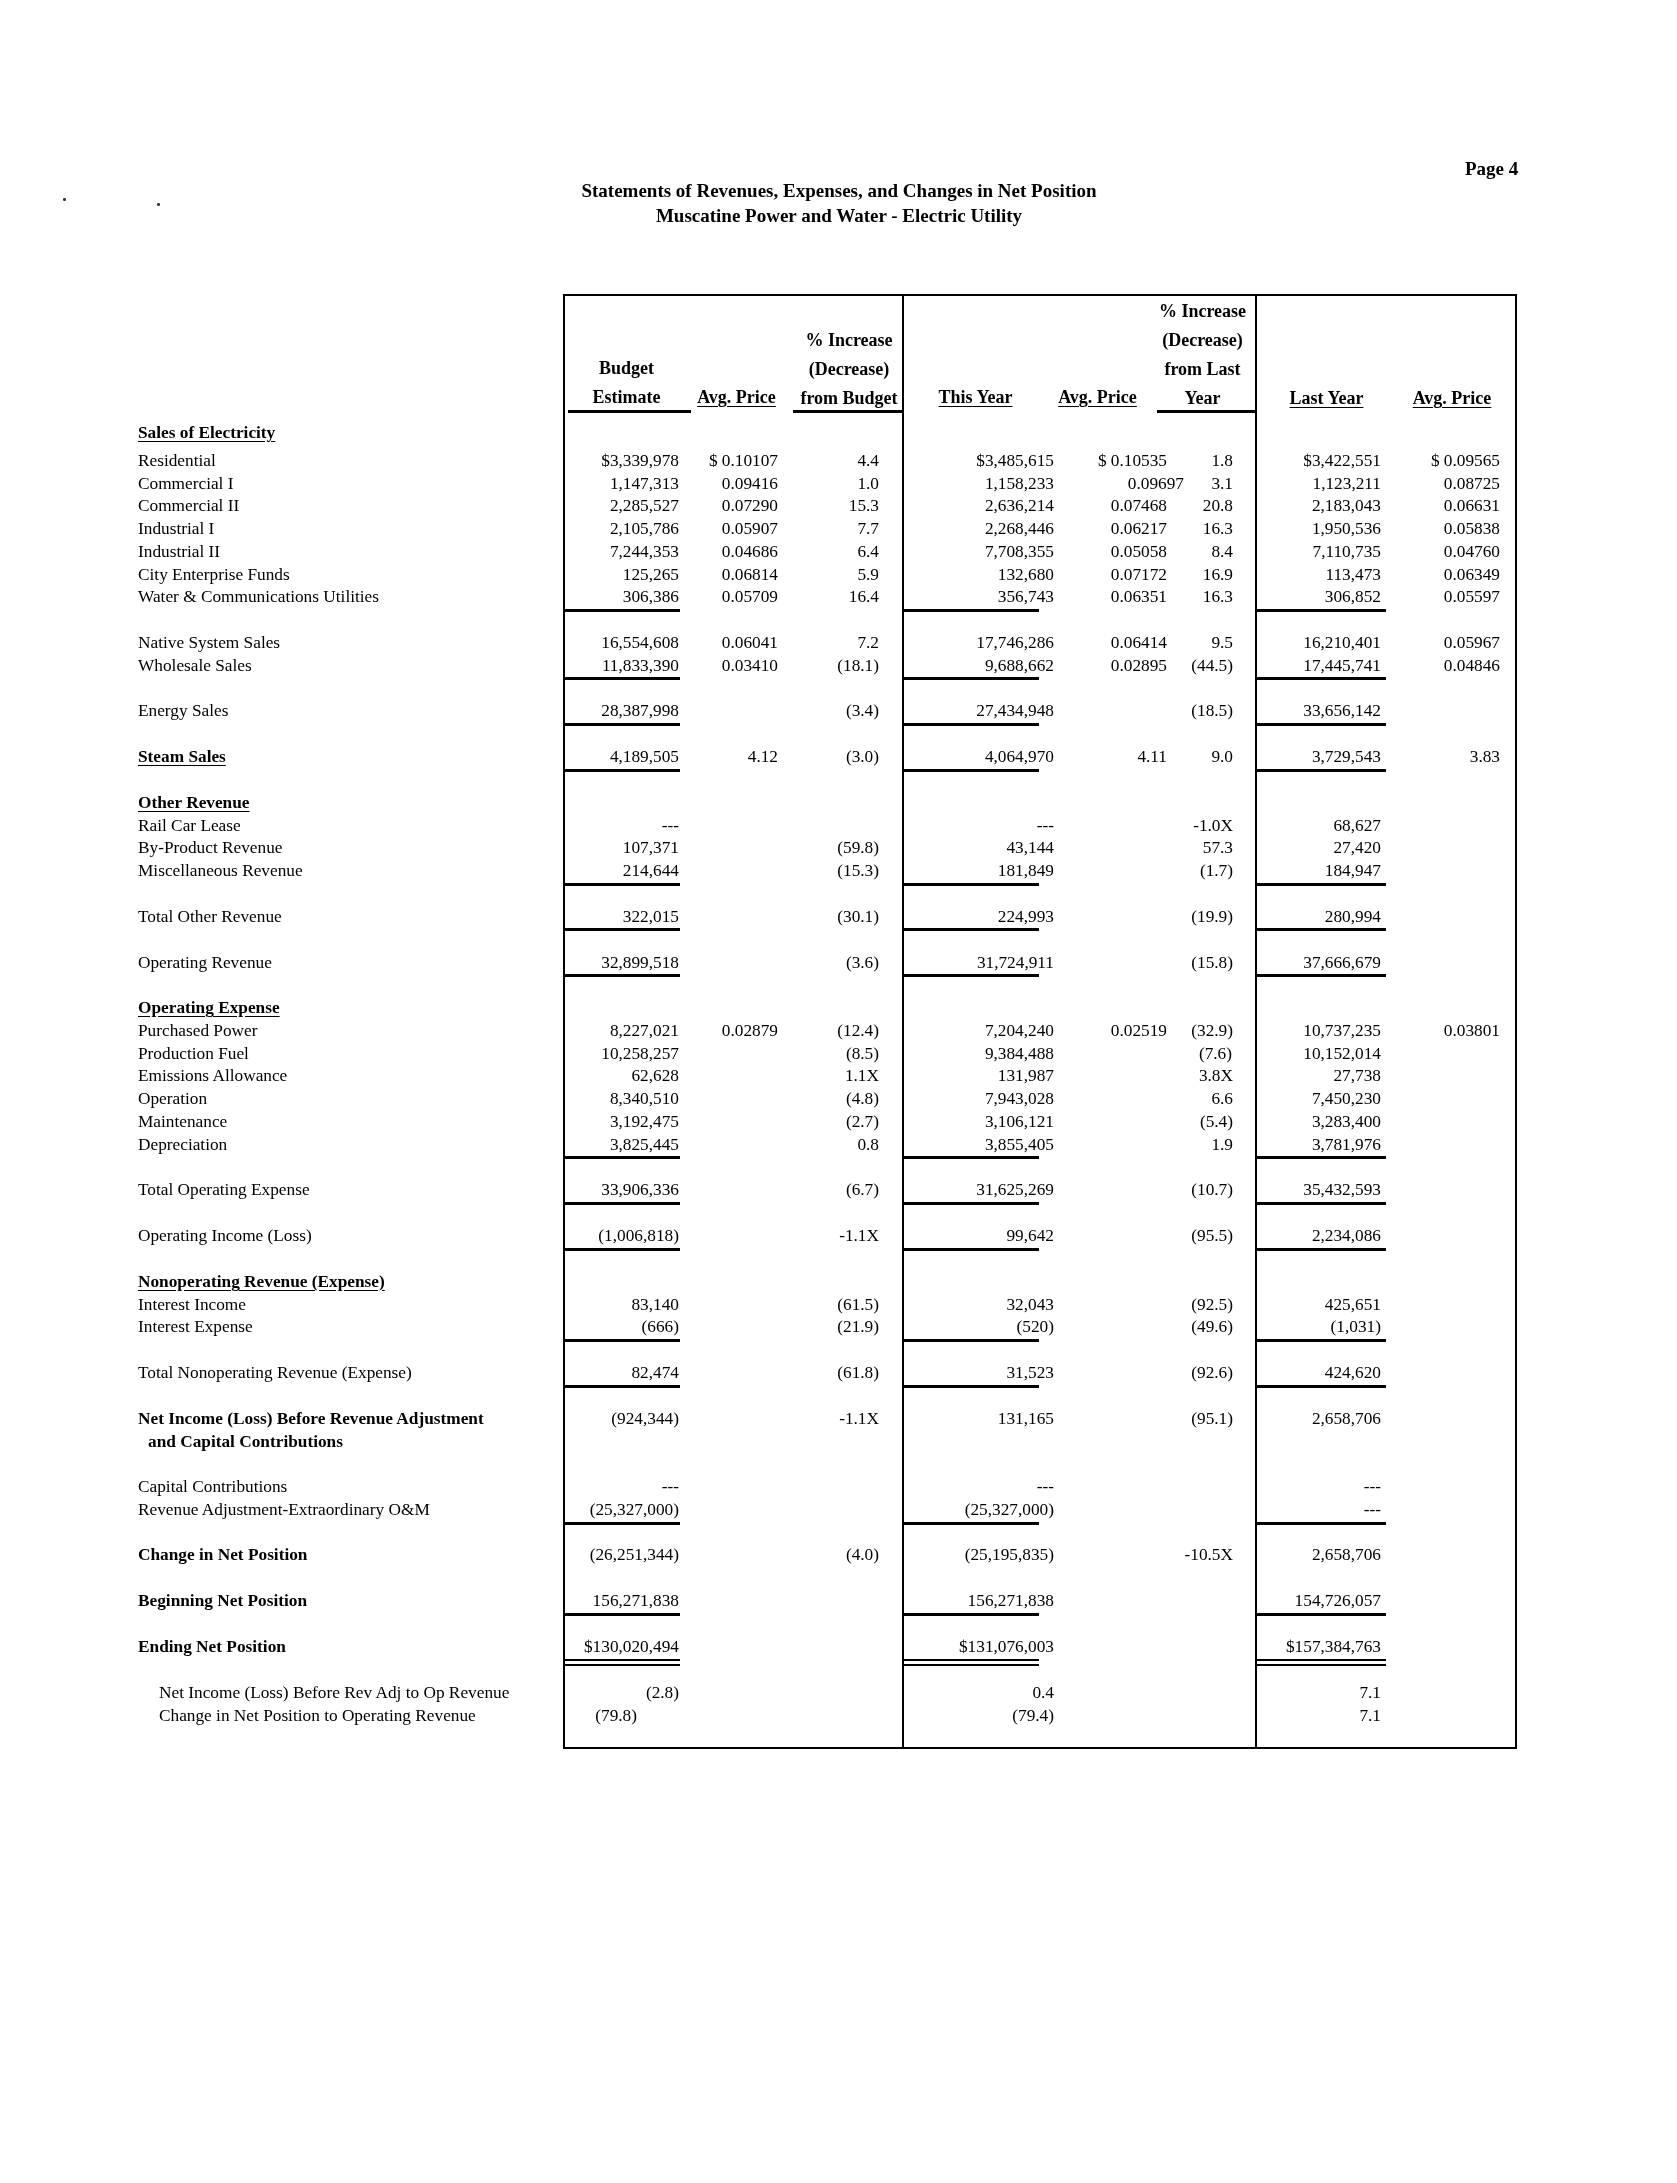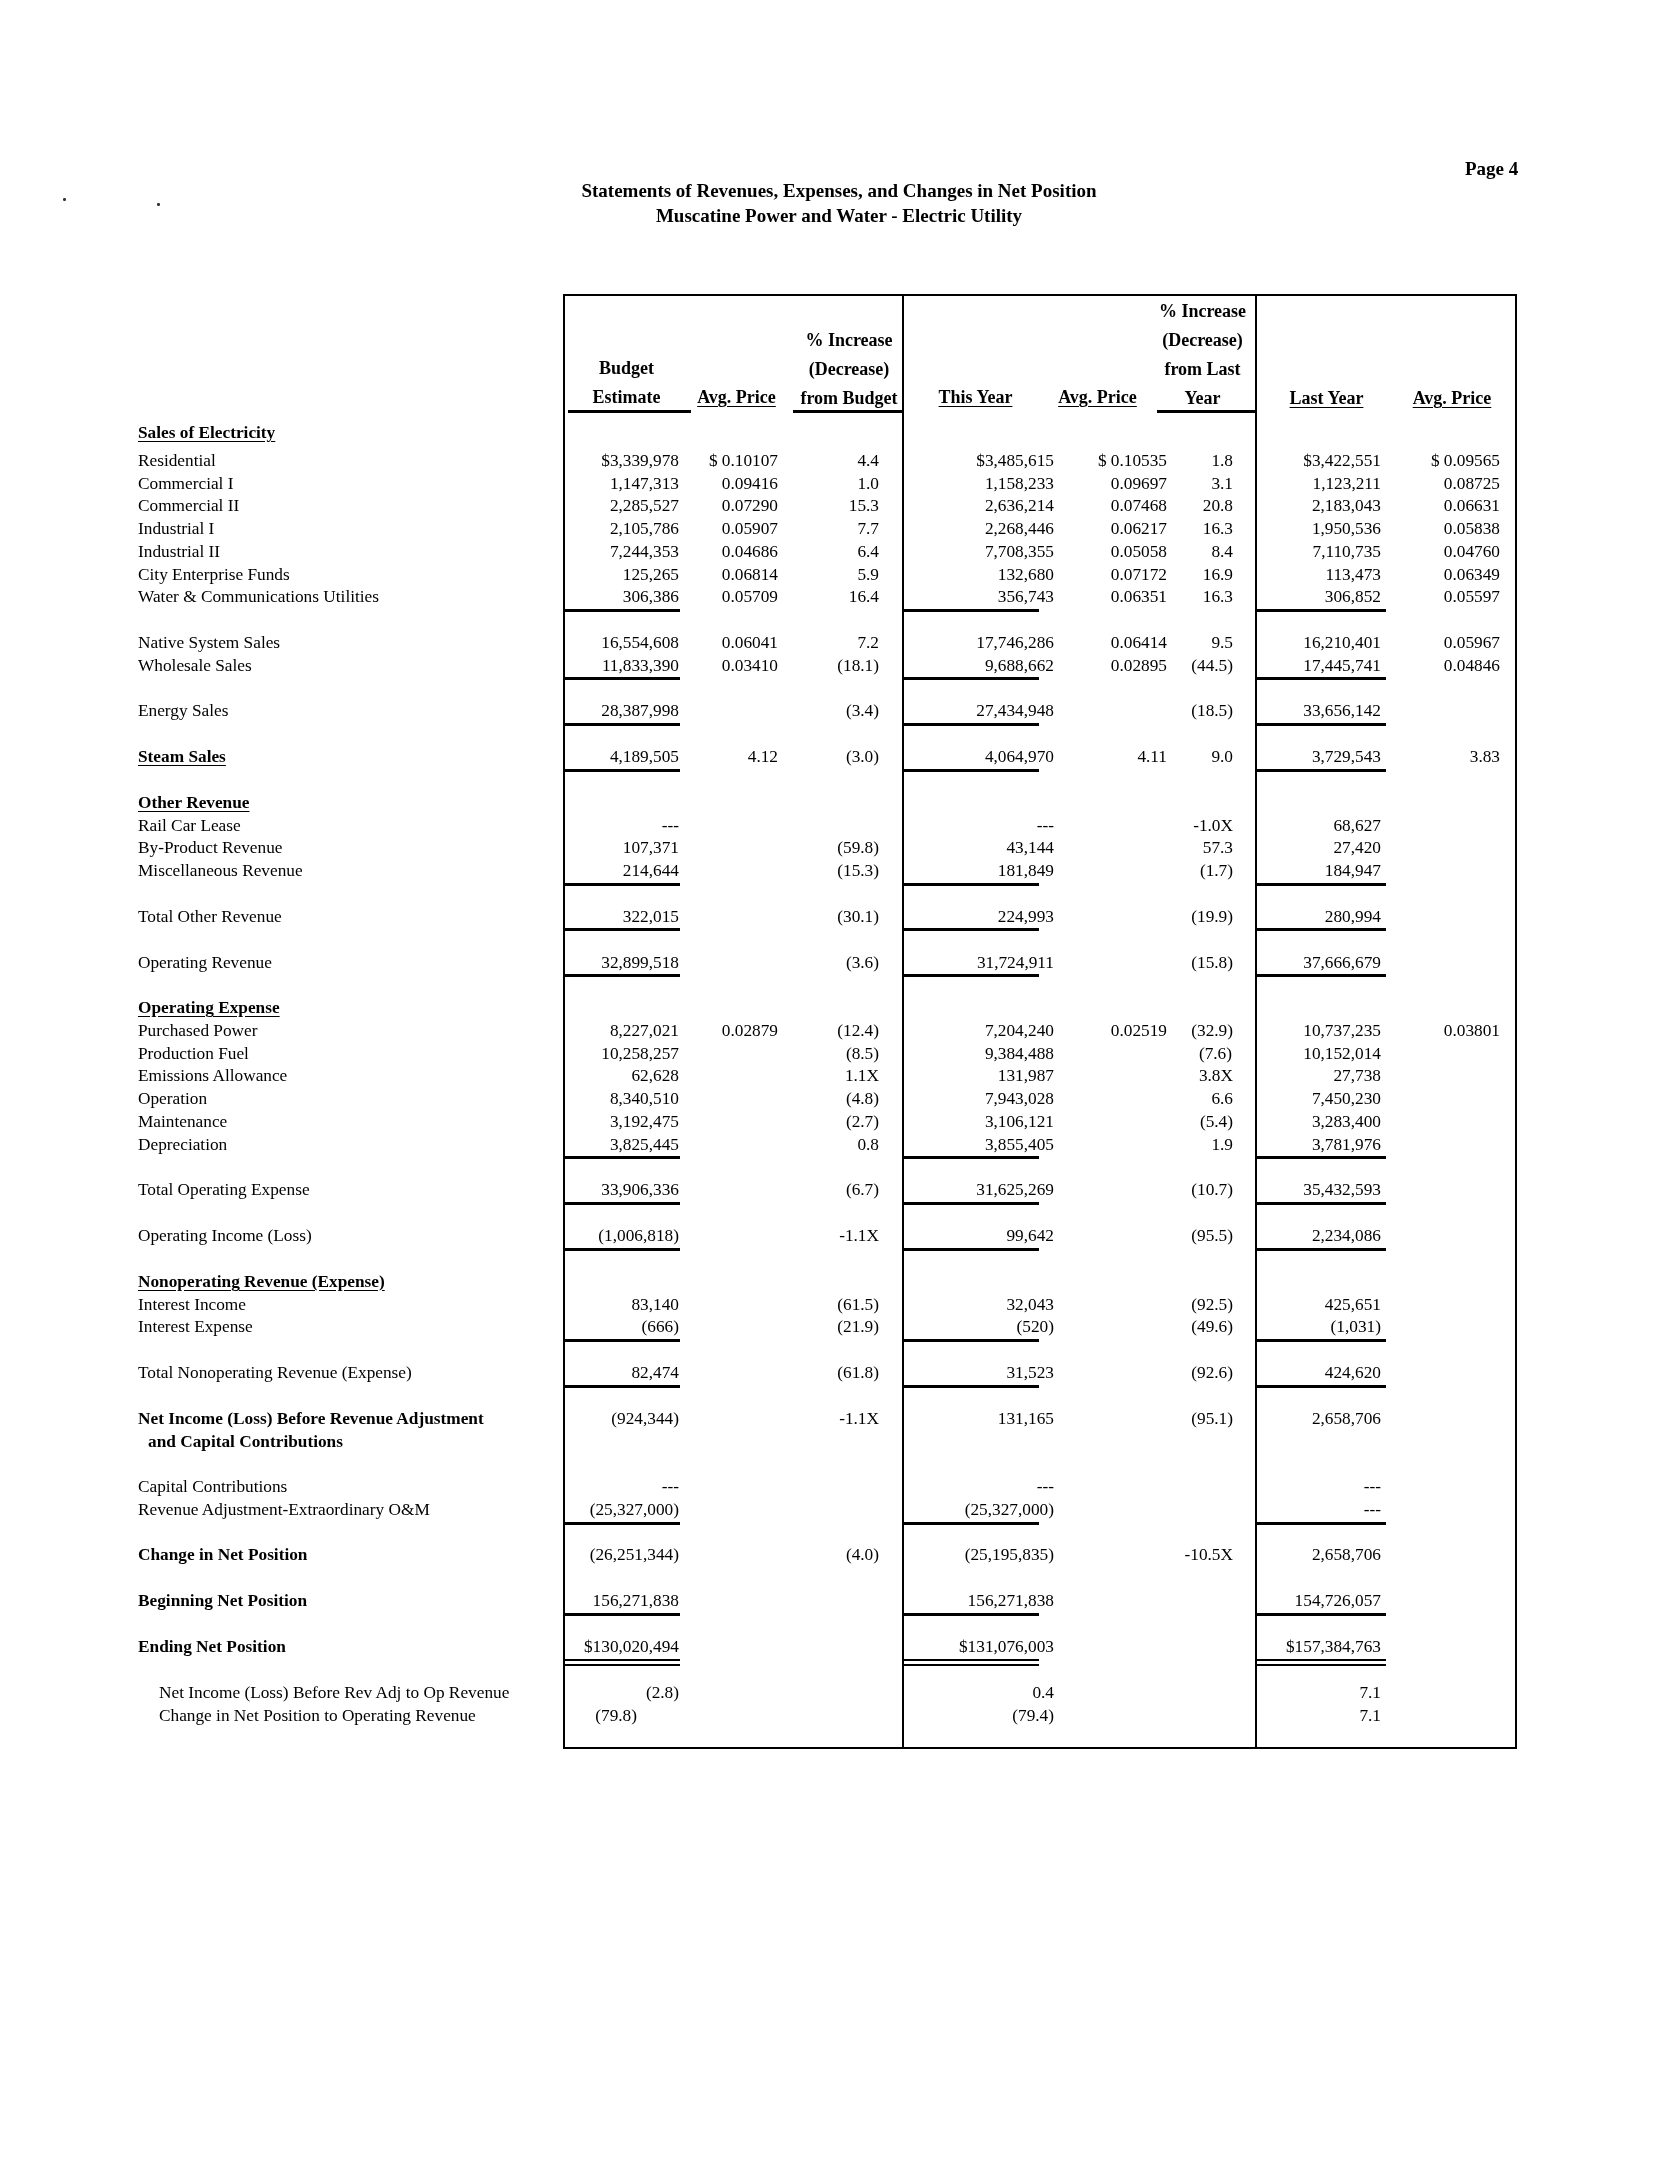--- a/index.html
+++ b/index.html
@@ -81,21 +81,21 @@
     <div class="cell" style="top: 449px; right: 624px;">$3,485,615</div>
     <div class="cell" style="top: 449px; right: 511px;">$  0.10535</div>
     <div class="cell" style="top: 449px; right: 445px;">1.8</div>
     <div class="cell" style="top: 449px; right: 297px;">$3,422,551</div>
     <div class="cell" style="top: 449px; right: 178px;">$   0.09565</div>
     <div class="rowlabel" style="top: 472px;">Commercial I</div>
     <div class="cell" style="top: 472px; right: 999px;">1,147,313</div>
     <div class="cell" style="top: 472px; right: 900px;">0.09416</div>
     <div class="cell" style="top: 472px; right: 799px;">1.0</div>
     <div class="cell" style="top: 472px; right: 624px;">1,158,233</div>
-    <div class="cell" style="top: 472px; right: 511px;">0.09697</div>
+    <div class="cell" style="top: 472px; right: 494px;">0.09697</div>
     <div class="cell" style="top: 472px; right: 445px;">3.1</div>
     <div class="cell" style="top: 472px; right: 297px;">1,123,211</div>
     <div class="cell" style="top: 472px; right: 178px;">0.08725</div>
     <div class="rowlabel" style="top: 494px;">Commercial II</div>
     <div class="cell" style="top: 494px; right: 999px;">2,285,527</div>
     <div class="cell" style="top: 494px; right: 900px;">0.07290</div>
     <div class="cell" style="top: 494px; right: 799px;">15.3</div>
     <div class="cell" style="top: 494px; right: 624px;">2,636,214</div>
     <div class="cell" style="top: 494px; right: 511px;">0.07468</div>
     <div class="cell" style="top: 494px; right: 445px;">20.8</div>

